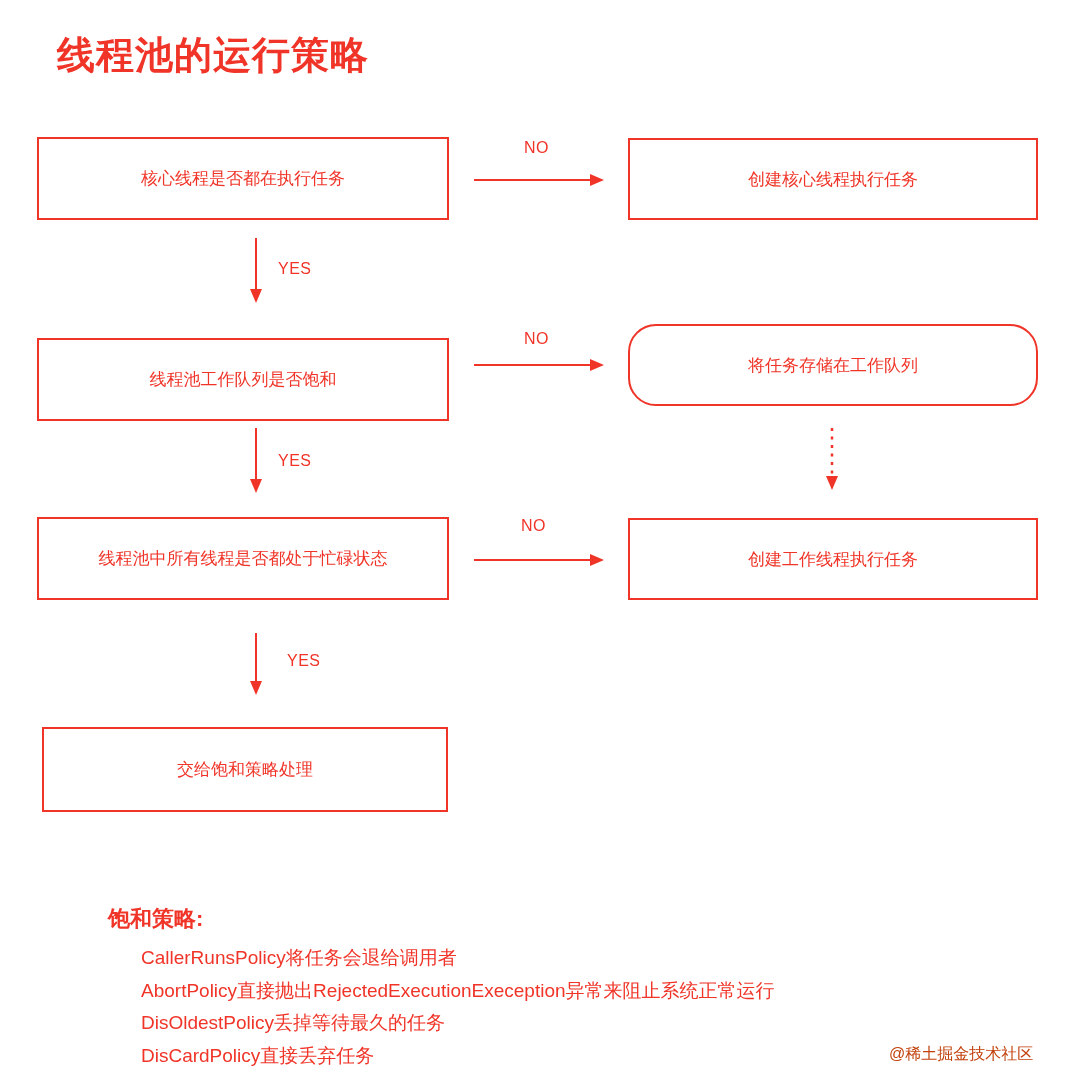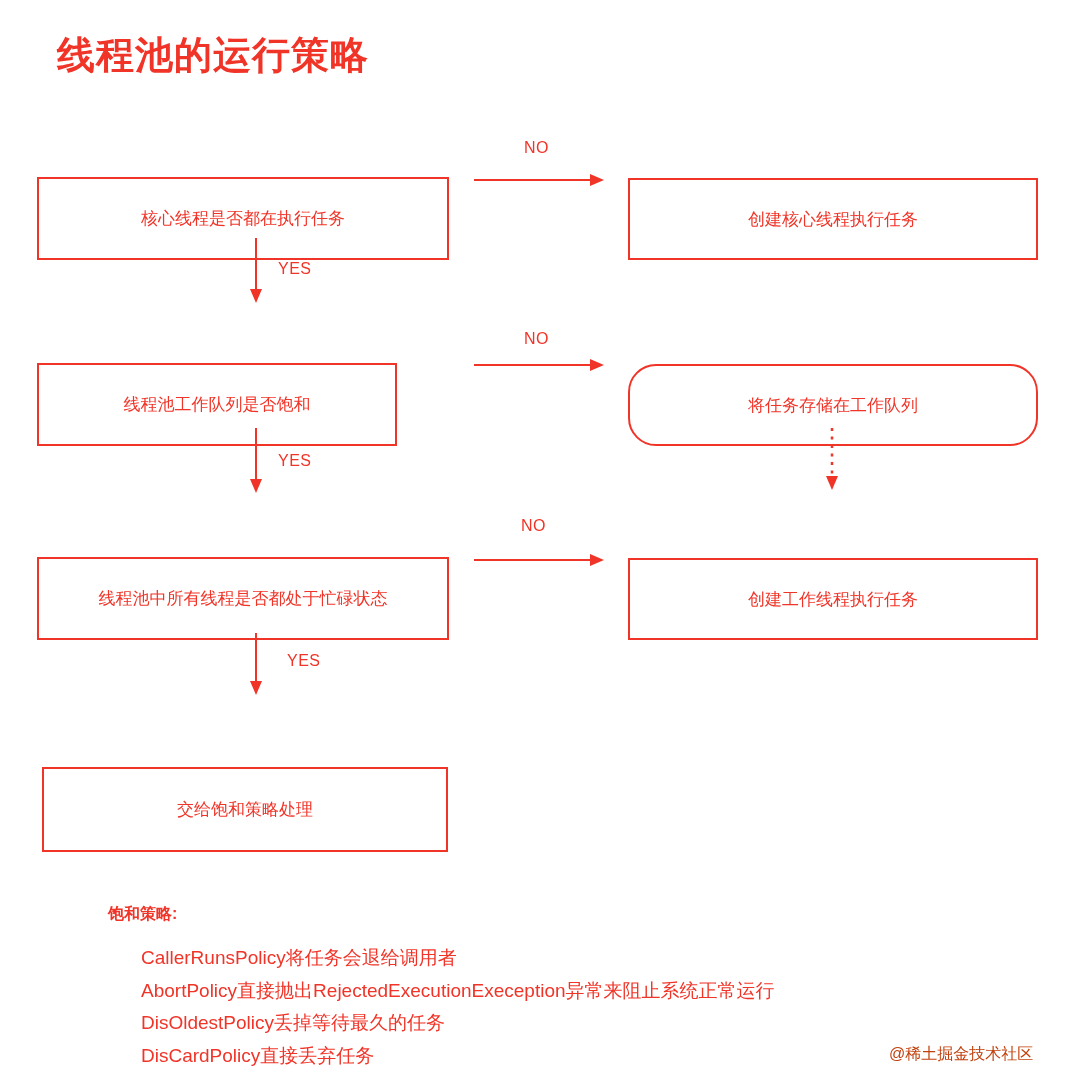--- a/index.html
+++ b/index.html
@@ -34,33 +34,32 @@
     position: absolute;
     border: 2px solid var(--red);
     color: var(--red);
     font-size: 17px;
     display: flex;
     align-items: center;
     justify-content: center;
     text-align: center;
     box-sizing: border-box;
     background: transparent;
-    margin-top: 40px;
   }
   .edge-label {
     position: absolute;
     color: var(--red);
     font-size: 16px;
     letter-spacing: 0.5px;
   }
   .policies-heading {
     position: absolute;
     left: 108px;
     top: 904px;
-    font-size: 16px;
+    font-size: 22px;
     font-weight: bold;
     color: var(--red);
   }
   .policies-list {
     position: absolute;
     left: 141px;
     top: 942px;
     font-size: 19px;
     color: var(--red);
   }
@@ -103,21 +102,21 @@
   </svg>
 
   <div class="node" style="left:37px; top:137px; width:412px; height:83px;">
     <span>核心线程是否都在执行任务</span>
   </div>
 
   <div class="node" style="left:628px; top:138px; width:410px; height:82px;">
     <span>创建核心线程执行任务</span>
   </div>
 
-  <div class="node" style="left:37px; top:323px; width:360px; height:83px;">
+  <div class="node" style="left:37px; top:338px; width:412px; height:83px;">
     <span>线程池工作队列是否饱和</span>
   </div>
 
   <div class="node" style="left:628px; top:324px; width:410px; height:82px;border-radius:28px;">
     <span>将任务存储在工作队列</span>
   </div>
 
   <div class="node" style="left:37px; top:517px; width:412px; height:83px;">
     <span>线程池中所有线程是否都处于忙碌状态</span>
   </div>

